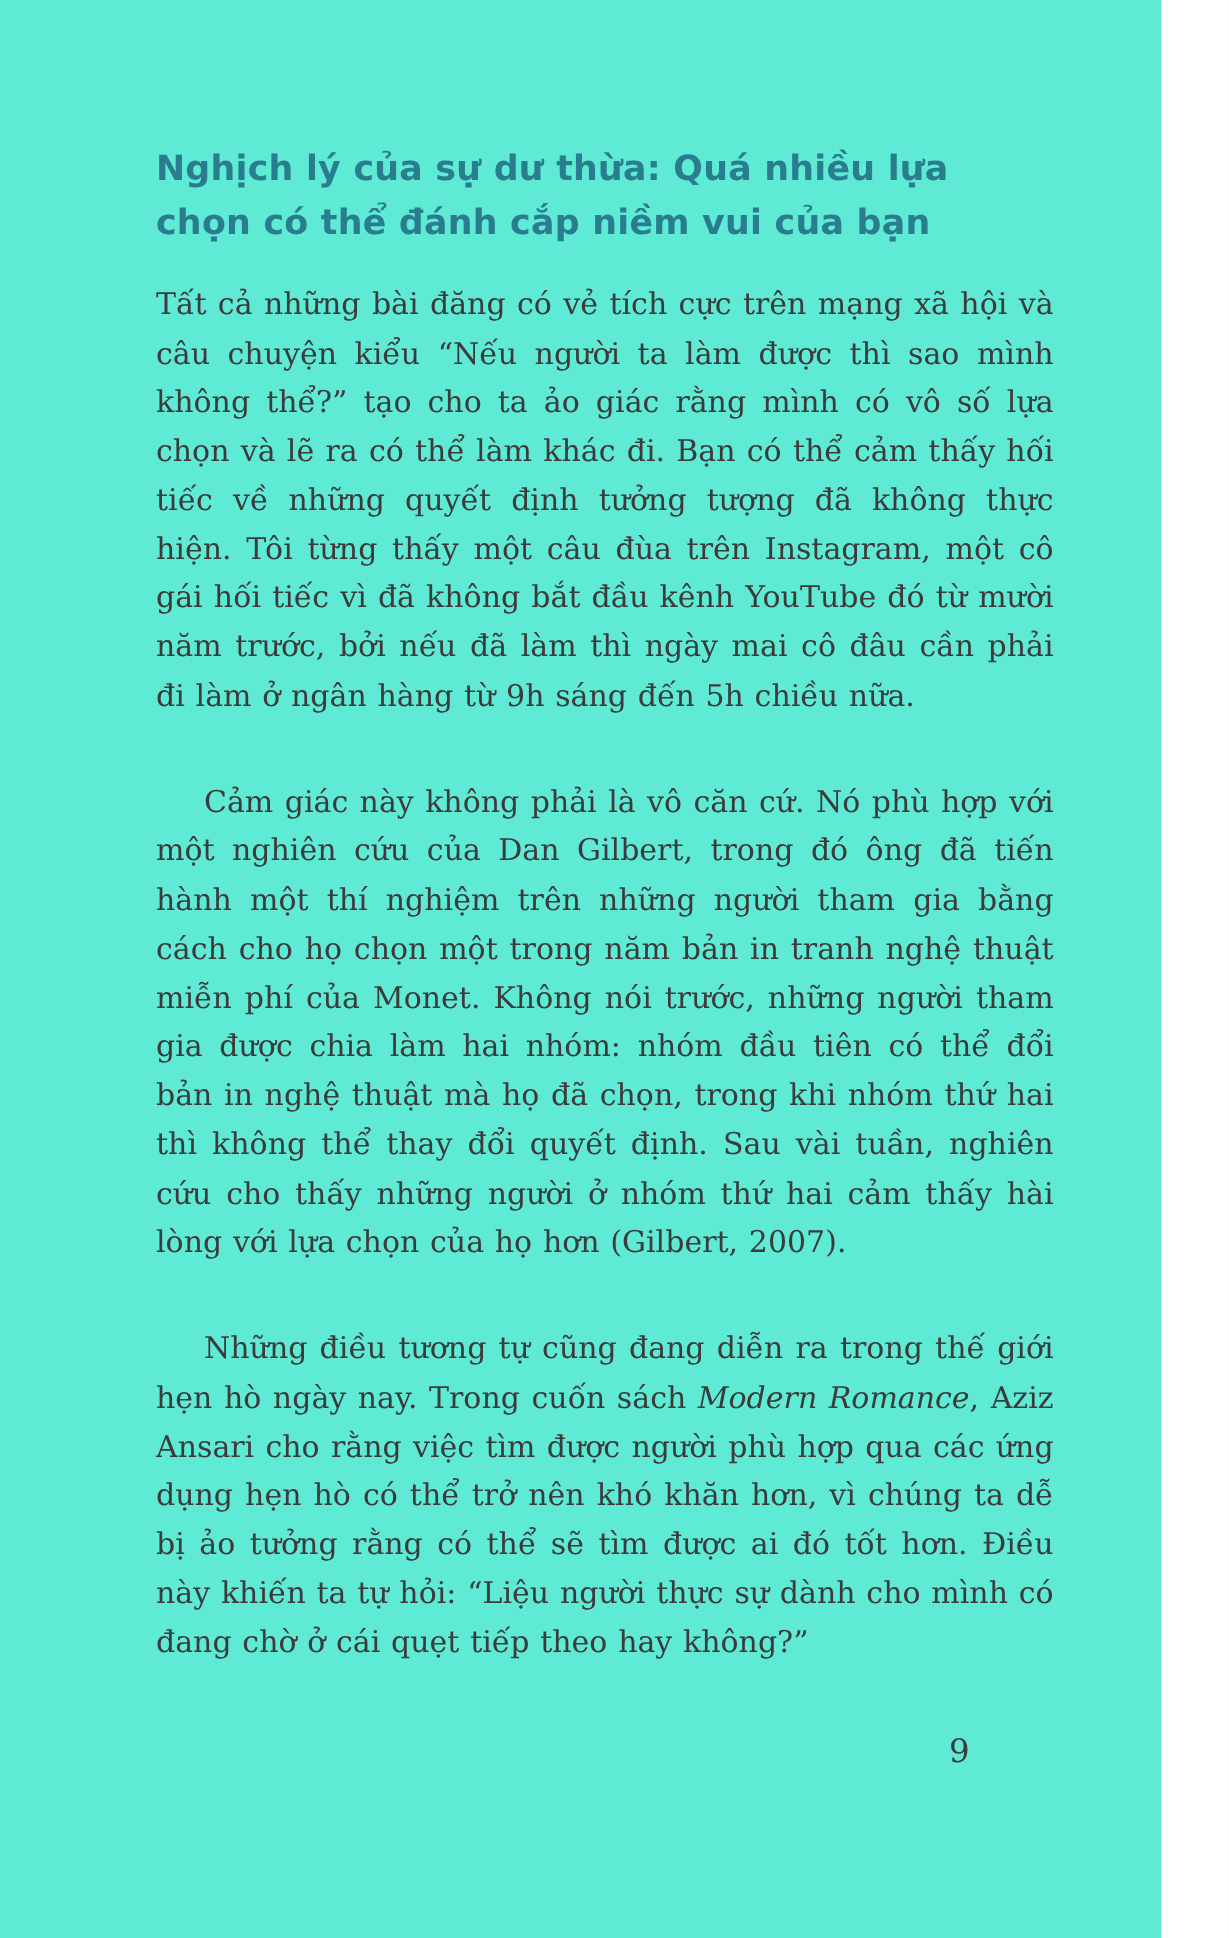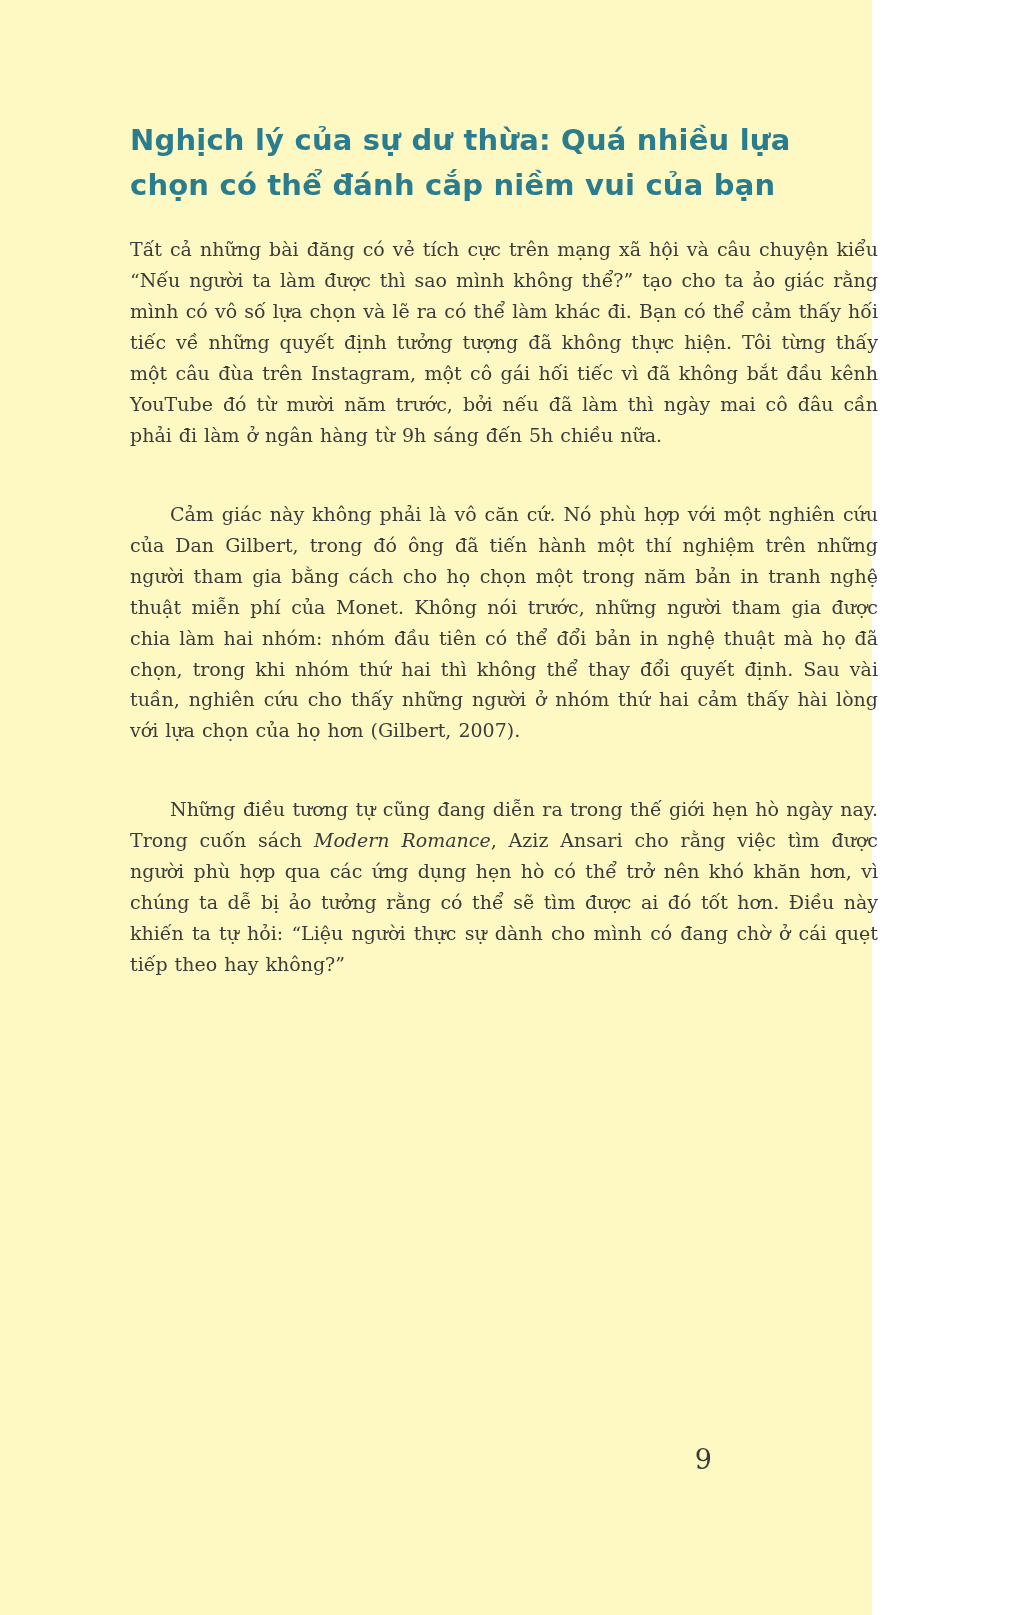--- a/index.html
+++ b/index.html
@@ -6,23 +6,23 @@
 
   html, body {
     width: 1024px;
     height: 1615px;
     background: #ffffff;
     overflow: hidden;
   }
 
   .page {
     position: relative;
-    width: 872px;
+    width: 968px;
     height: 1615px;
-    background: #fef9c3;
+    background: #5eead4;
     font-family: "DejaVu Serif", "Liberation Serif", serif;
     color: #3b3b3b;
     padding-left: 44px;
   }
 
   .content {
     position: absolute;
     top: 118px;
     left: 130px;
     width: 748px;
@@ -32,21 +32,21 @@
     font-family: "DejaVu Sans", "Liberation Sans", sans-serif;
     font-weight: 700;
     font-size: 29px;
     line-height: 1.55;
     color: #2a7d8e;
     margin-bottom: 26px;
     letter-spacing: 0.2px;
   }
 
   .paragraphs p {
-    font-size: 19px;
+    font-size: 25px;
     line-height: 1.63;
     text-align: justify;
     color: #3b3b3b;
     word-spacing: 1px;
   }
 
   .paragraphs p.indent {
     text-indent: 40px;
     margin-top: 48px;
   }

